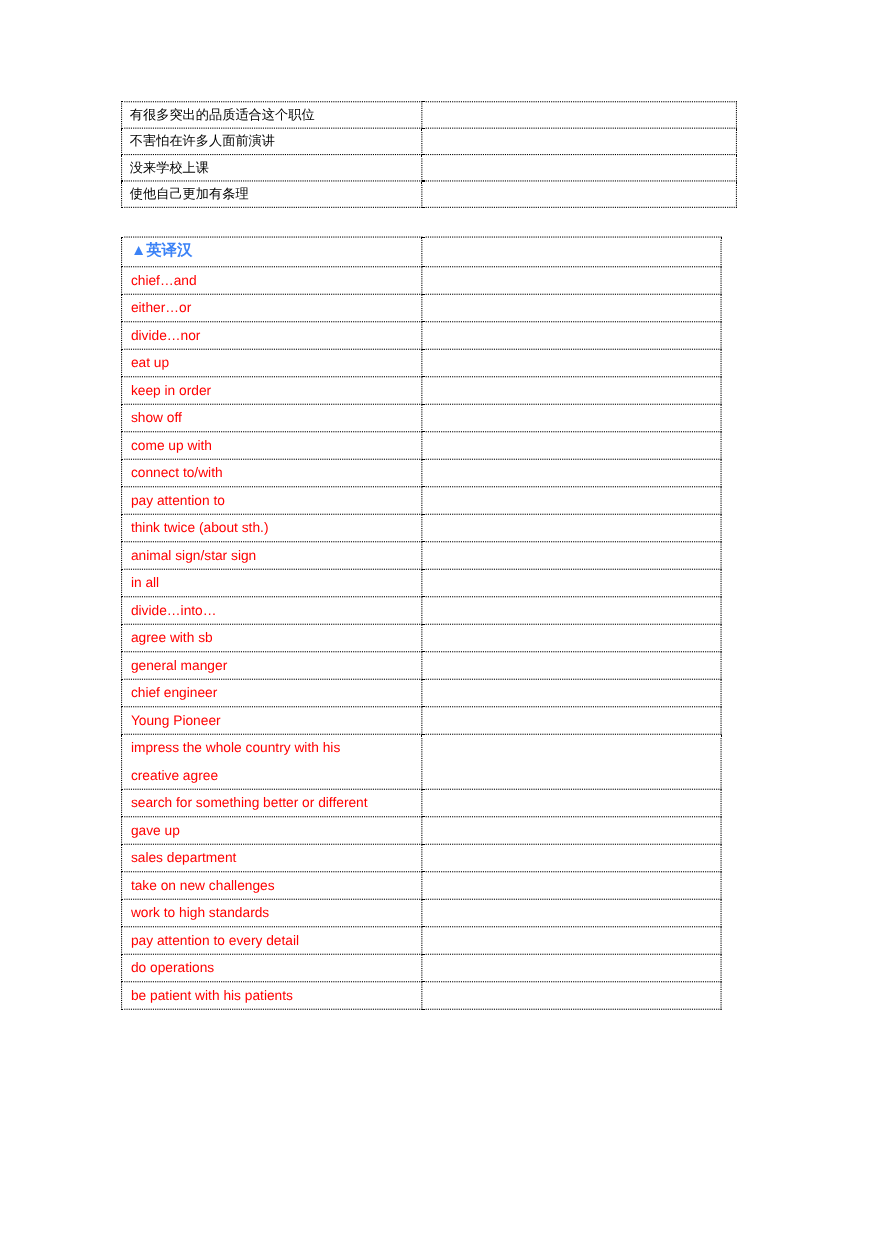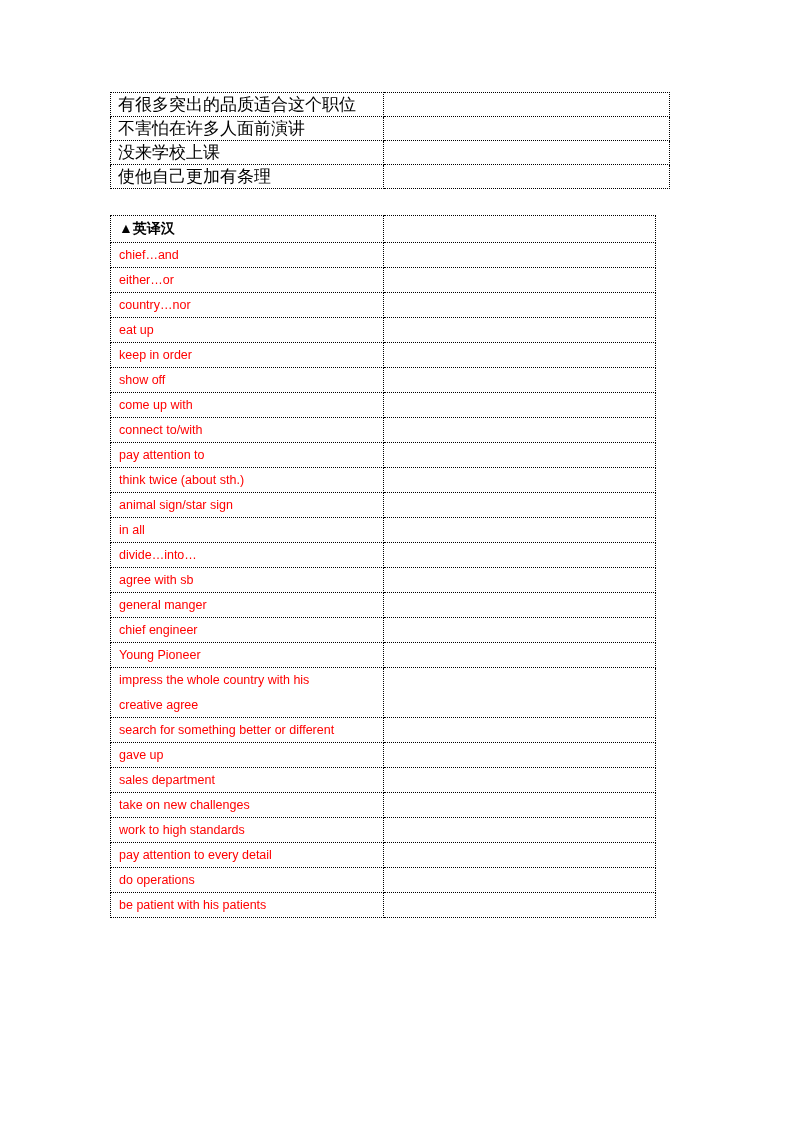--- a/index.html
+++ b/index.html
@@ -33,21 +33,21 @@
     width: 559px;
     border-collapse: collapse;
     table-layout: fixed;
   }
   .table-cn td {
     border: 1px dotted #000000;
     height: 24px;
     padding: 0 0 0 7px;
     vertical-align: middle;
     font-family: "Liberation Serif", "DejaVu Serif", serif;
-    font-size: 17px;
+    font-size: 12px;
     line-height: 15px;
     color: #000000;
     box-sizing: border-box;
   }
   .table-cn td.col-a { width: 273px; }
   .table-cn td.col-b { width: 286px; }
 
   
   .table-en {
     position: absolute;
@@ -65,21 +65,21 @@
     font-size: 12.5px;
     line-height: 24px;
     color: #ff0000;
     box-sizing: border-box;
     white-space: nowrap;
   }
   .table-en td.col-a { width: 273px; }
   .table-en td.col-b { width: 272px; }
 
   .table-en tr.header td.col-a {
-    color: #000000;
+    color: #3b82f6;
     font-family: "Liberation Serif", "DejaVu Serif", serif;
     font-size: 14px;
     font-weight: bold;
     height: 27px;
   }
 
   
   .table-en tr.wrapped td {
     height: 49px;
     white-space: normal;
@@ -125,21 +125,21 @@
       </tr>
       <tr>
         <td class="col-a">chief…and</td>
         <td class="col-b"></td>
       </tr>
       <tr>
         <td class="col-a">either…or</td>
         <td class="col-b"></td>
       </tr>
       <tr>
-        <td class="col-a">country…nor</td>
+        <td class="col-a">divide…nor</td>
         <td class="col-b"></td>
       </tr>
       <tr>
         <td class="col-a">eat up</td>
         <td class="col-b"></td>
       </tr>
       <tr>
         <td class="col-a">keep in order</td>
         <td class="col-b"></td>
       </tr>

